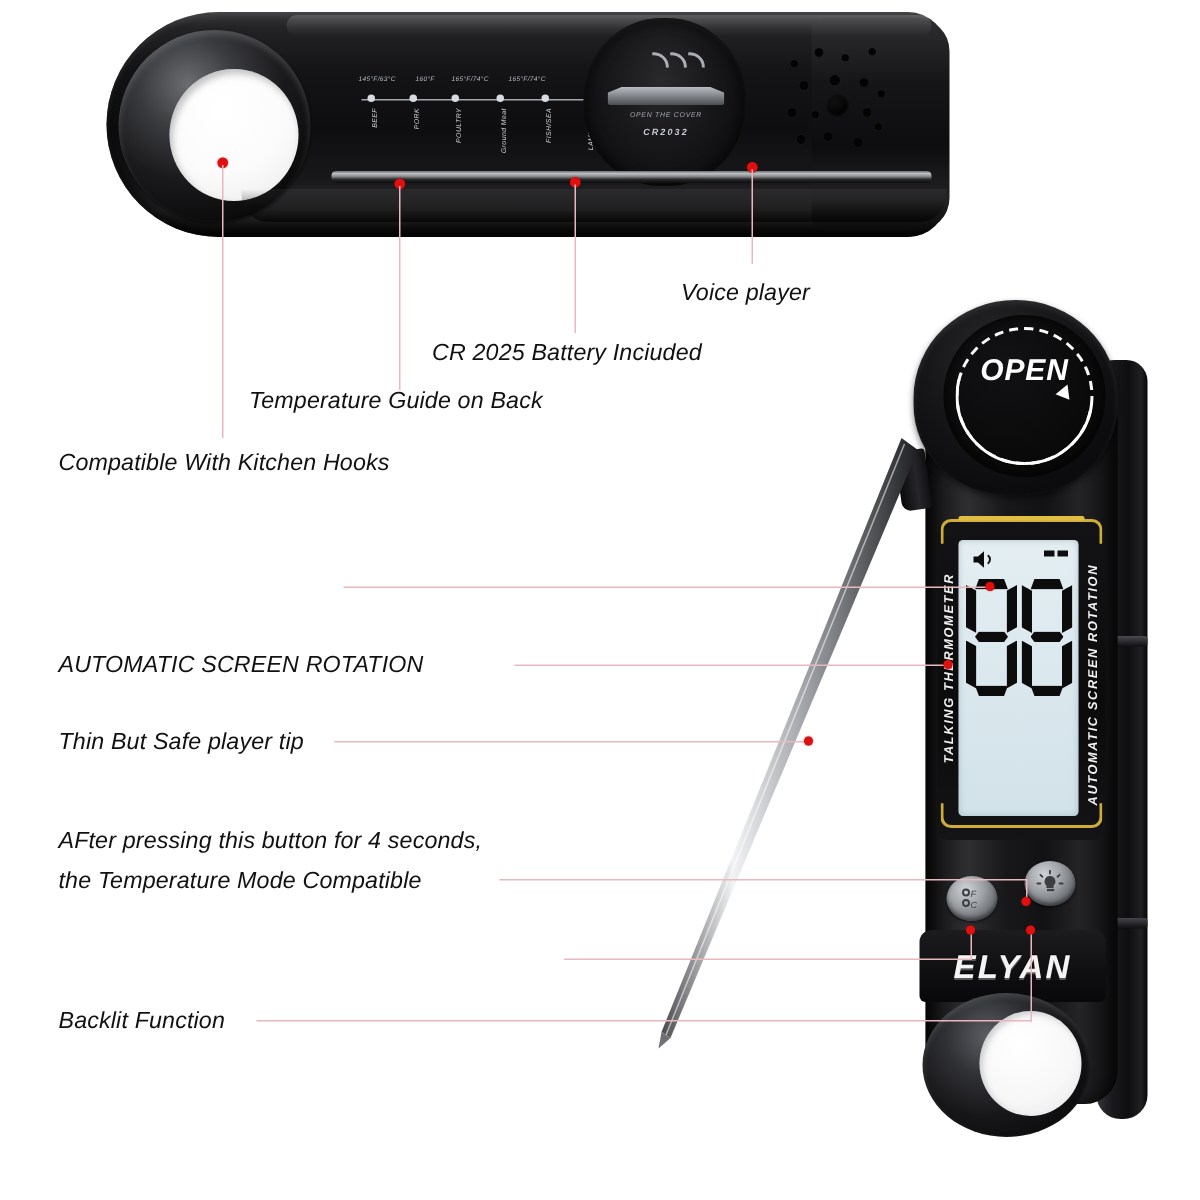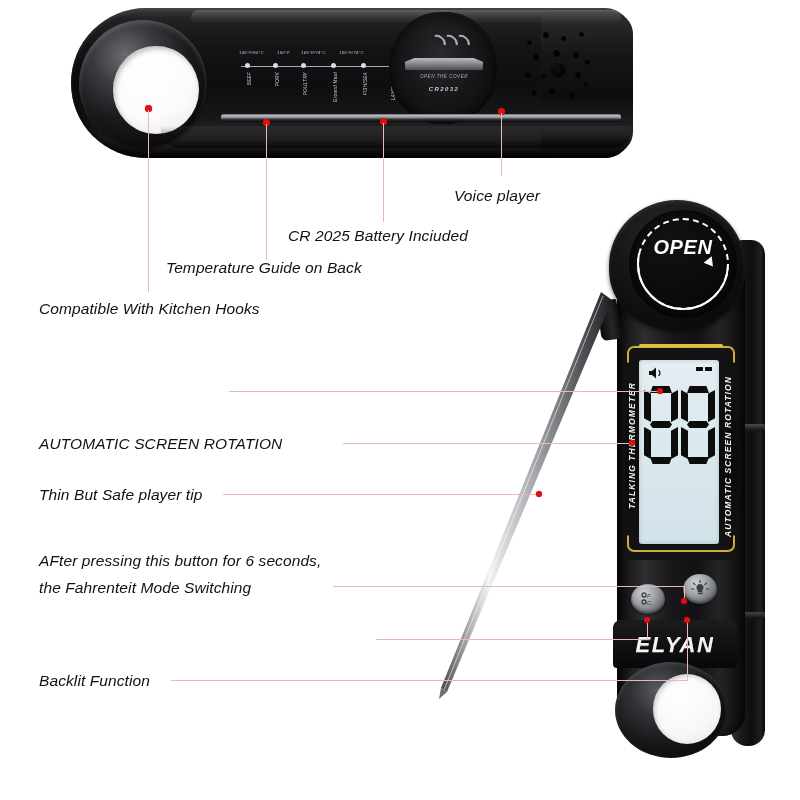--- a/index.html
+++ b/index.html
@@ -490,22 +490,22 @@
   <div class="dot sm" style="left:618px;top:440px;"></div>
   <div class="lbl" style="left:28px;top:434px;">AUTOMATIC SCREEN ROTATION</div>
 
   <div class="lead-h" style="left:212px;top:494px;width:318px;"></div>
   <div class="dot sm" style="left:525px;top:491px;"></div>
   <div class="lbl" style="left:28px;top:485px;">Thin But Safe player tip</div>
 
   <div class="lead-h" style="left:322px;top:586px;width:352px;"></div>
   <div class="lead-v" style="left:673px;top:586px;height:16px;"></div>
   <div class="dot sm" style="left:670px;top:598px;"></div>
-  <div class="lbl" style="left:28px;top:551px;">AFter pressing this button for 6 seconds,</div>
-  <div class="lbl" style="left:28px;top:578px;">the Fahrenteit Mode Switching</div>
+  <div class="lbl" style="left:28px;top:551px;">AFter pressing this button for 4 seconds,</div>
+  <div class="lbl" style="left:28px;top:578px;">the Temperature Mode Compatible</div>
 
   <div class="lead-h" style="left:365px;top:639px;width:272px;"></div>
   <div class="lead-v" style="left:636px;top:622px;height:18px;"></div>
   <div class="dot sm" style="left:633px;top:617px;"></div>
 
   <div class="lead-h" style="left:160px;top:680px;width:517px;"></div>
   <div class="lead-v" style="left:676px;top:622px;height:59px;"></div>
   <div class="dot sm" style="left:673px;top:617px;"></div>
   <div class="lbl" style="left:28px;top:671px;">Backlit Function</div>
 

